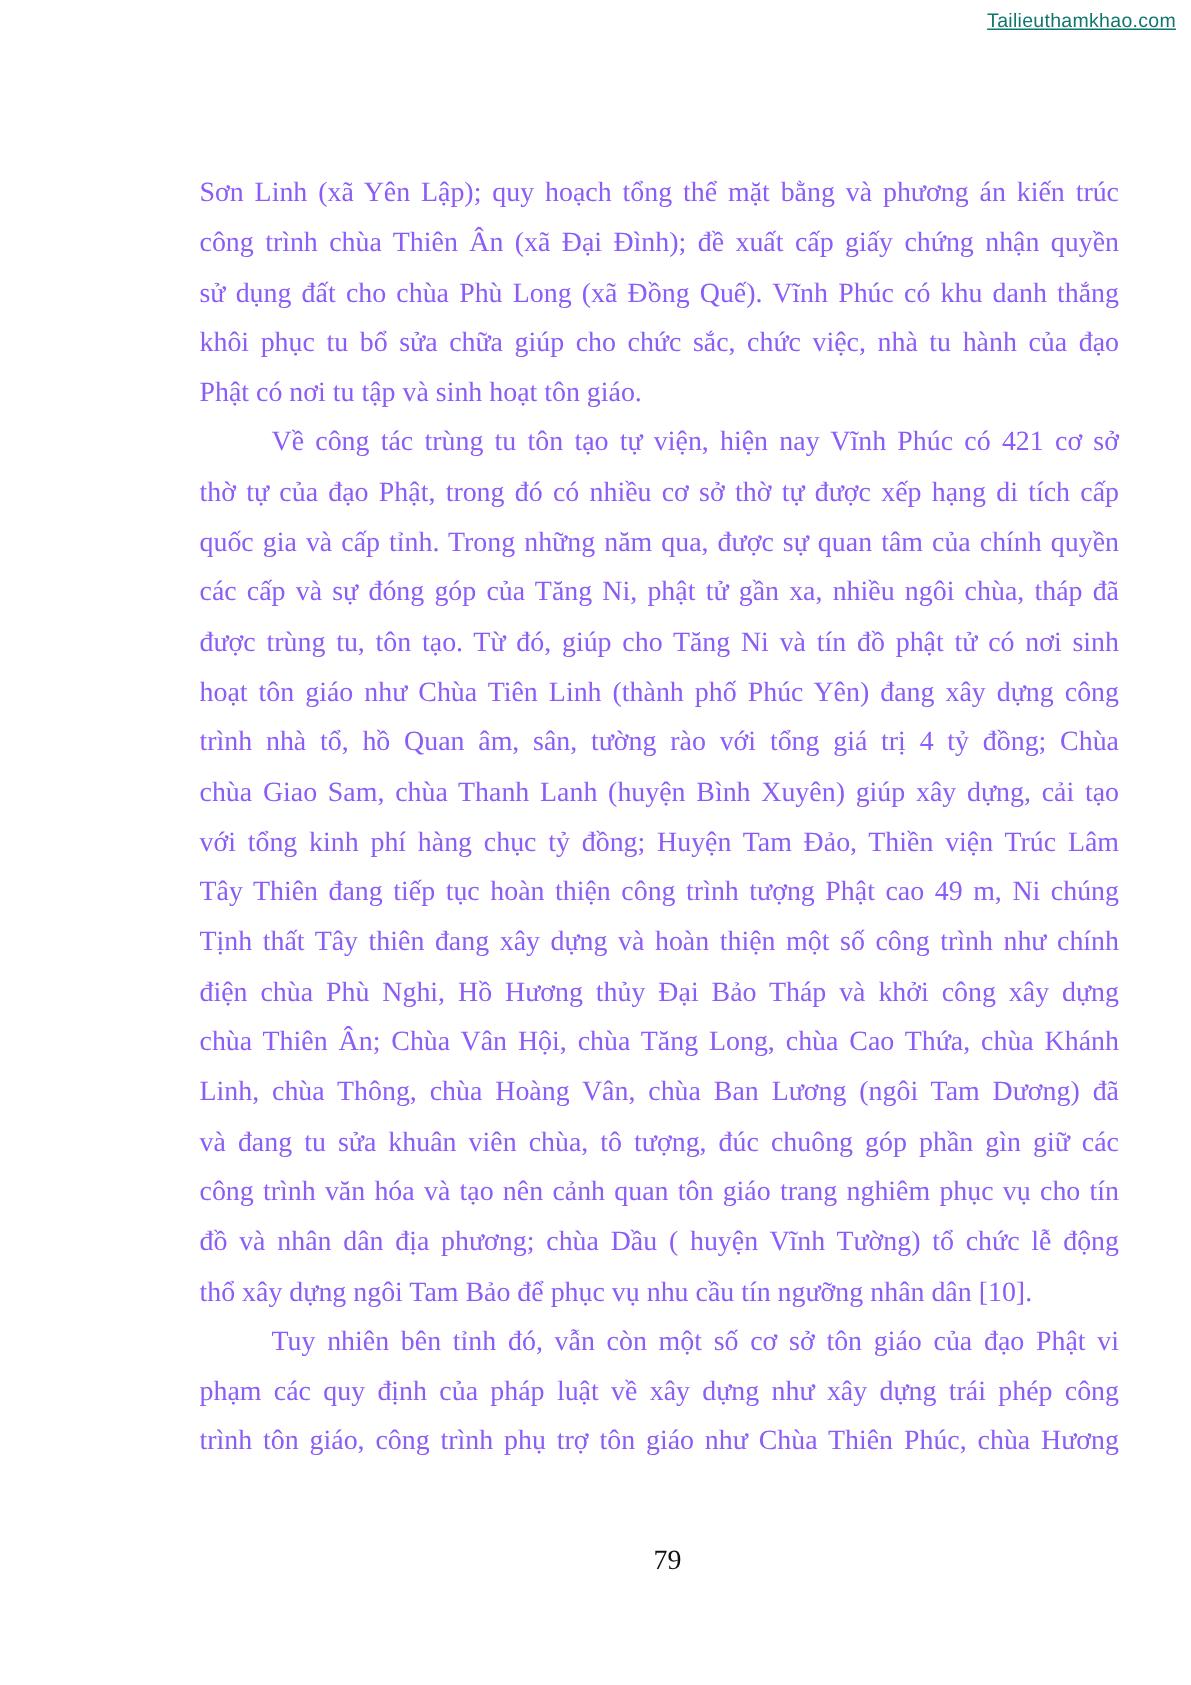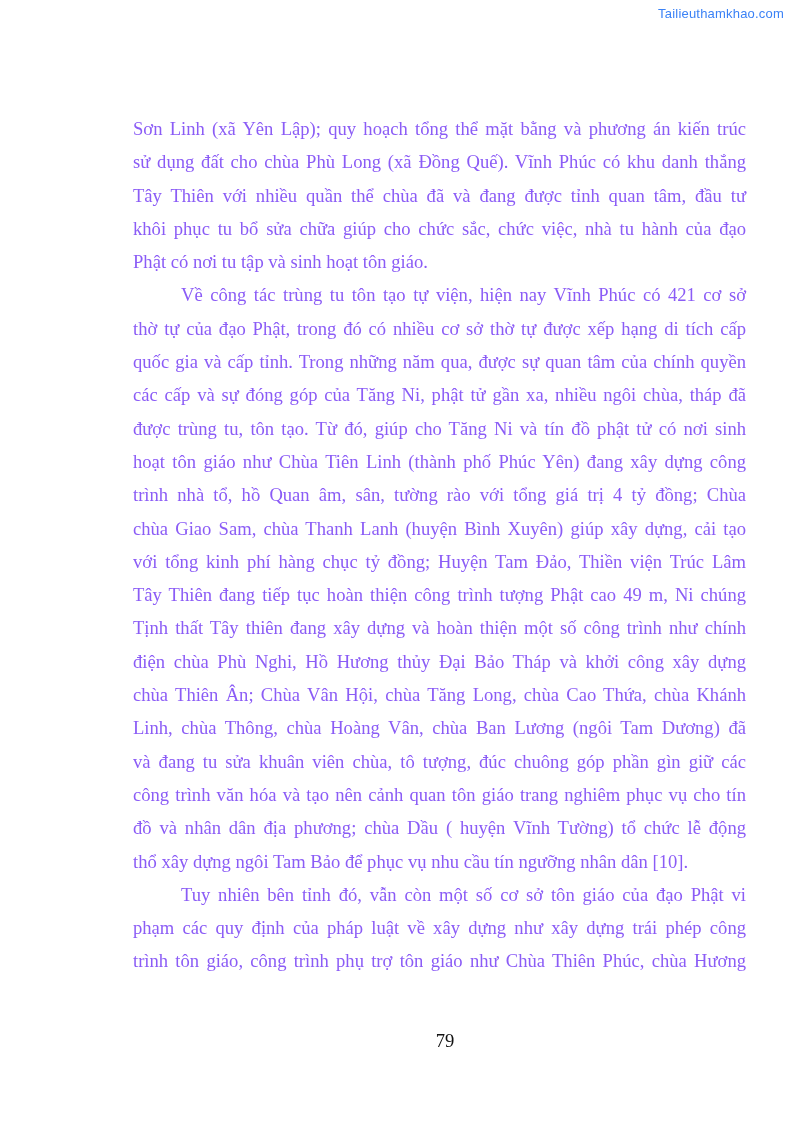--- a/index.html
+++ b/index.html
@@ -1,20 +1,20 @@
 <!DOCTYPE html>
 <html><head>
   <meta charset="utf-8">
   <style>
     html, body { margin: 0; padding: 0; background: #ffffff; }
     body { width: 794px; height: 1123px; position: relative; overflow: hidden; }
     .watermark {
       position: absolute; top: 6px; right: 10px;
       font-family: "Liberation Sans", sans-serif; font-size: 13px;
-      color: #3b82f6; letter-spacing: 0.2px;
+      color: #0f766e; letter-spacing: 0.2px; text-decoration: underline;
     }
     .page {
       position: absolute; left: 133px; top: 112px; width: 613px;
       font-family: "Liberation Serif", serif; font-size: 18.6px;
       color: #8b5cf6;
     }
     .line {
       display: block; height: 33.3px; line-height: 33.3px;
       white-space: nowrap; text-align: justify; text-align-last: justify;
     }
@@ -26,22 +26,22 @@
     }
   </style>
 </head>
 <body>
 
 <div class="watermark">Tailieuthamkhao.com</div>
 
 <div class="page">
   <div>
     <span class="line">Sơn Linh (xã Yên Lập); quy hoạch tổng thể mặt bằng và phương án kiến trúc</span>
+    <span class="line">công trình chùa Thiên Ân (xã Đại Đình); đề xuất cấp giấy chứng nhận quyền</span>
     <span class="line">sử dụng đất cho chùa Phù Long (xã Đồng Quế). Vĩnh Phúc có khu danh thắng</span>
-    <span class="line">Tây Thiên với nhiều quần thể chùa đã và đang được tỉnh quan tâm, đầu tư</span>
     <span class="line">khôi phục tu bổ sửa chữa giúp cho chức sắc, chức việc, nhà tu hành của đạo</span>
     <span class="line last">Phật có nơi tu tập và sinh hoạt tôn giáo.</span>
   </div>
   <div>
     <span class="line indent">Về công tác trùng tu tôn tạo tự viện, hiện nay Vĩnh Phúc có 421 cơ sở</span>
     <span class="line">thờ tự của đạo Phật, trong đó có nhiều cơ sở thờ tự được xếp hạng di tích cấp</span>
     <span class="line">quốc gia và cấp tỉnh. Trong những năm qua, được sự quan tâm của chính quyền</span>
     <span class="line">các cấp và sự đóng góp của Tăng Ni, phật tử gần xa, nhiều ngôi chùa, tháp đã</span>
     <span class="line">được trùng tu, tôn tạo. Từ đó, giúp cho Tăng Ni và tín đồ phật tử có nơi sinh</span>
     <span class="line">hoạt tôn giáo như Chùa Tiên Linh (thành phố Phúc Yên) đang xây dựng công</span>

